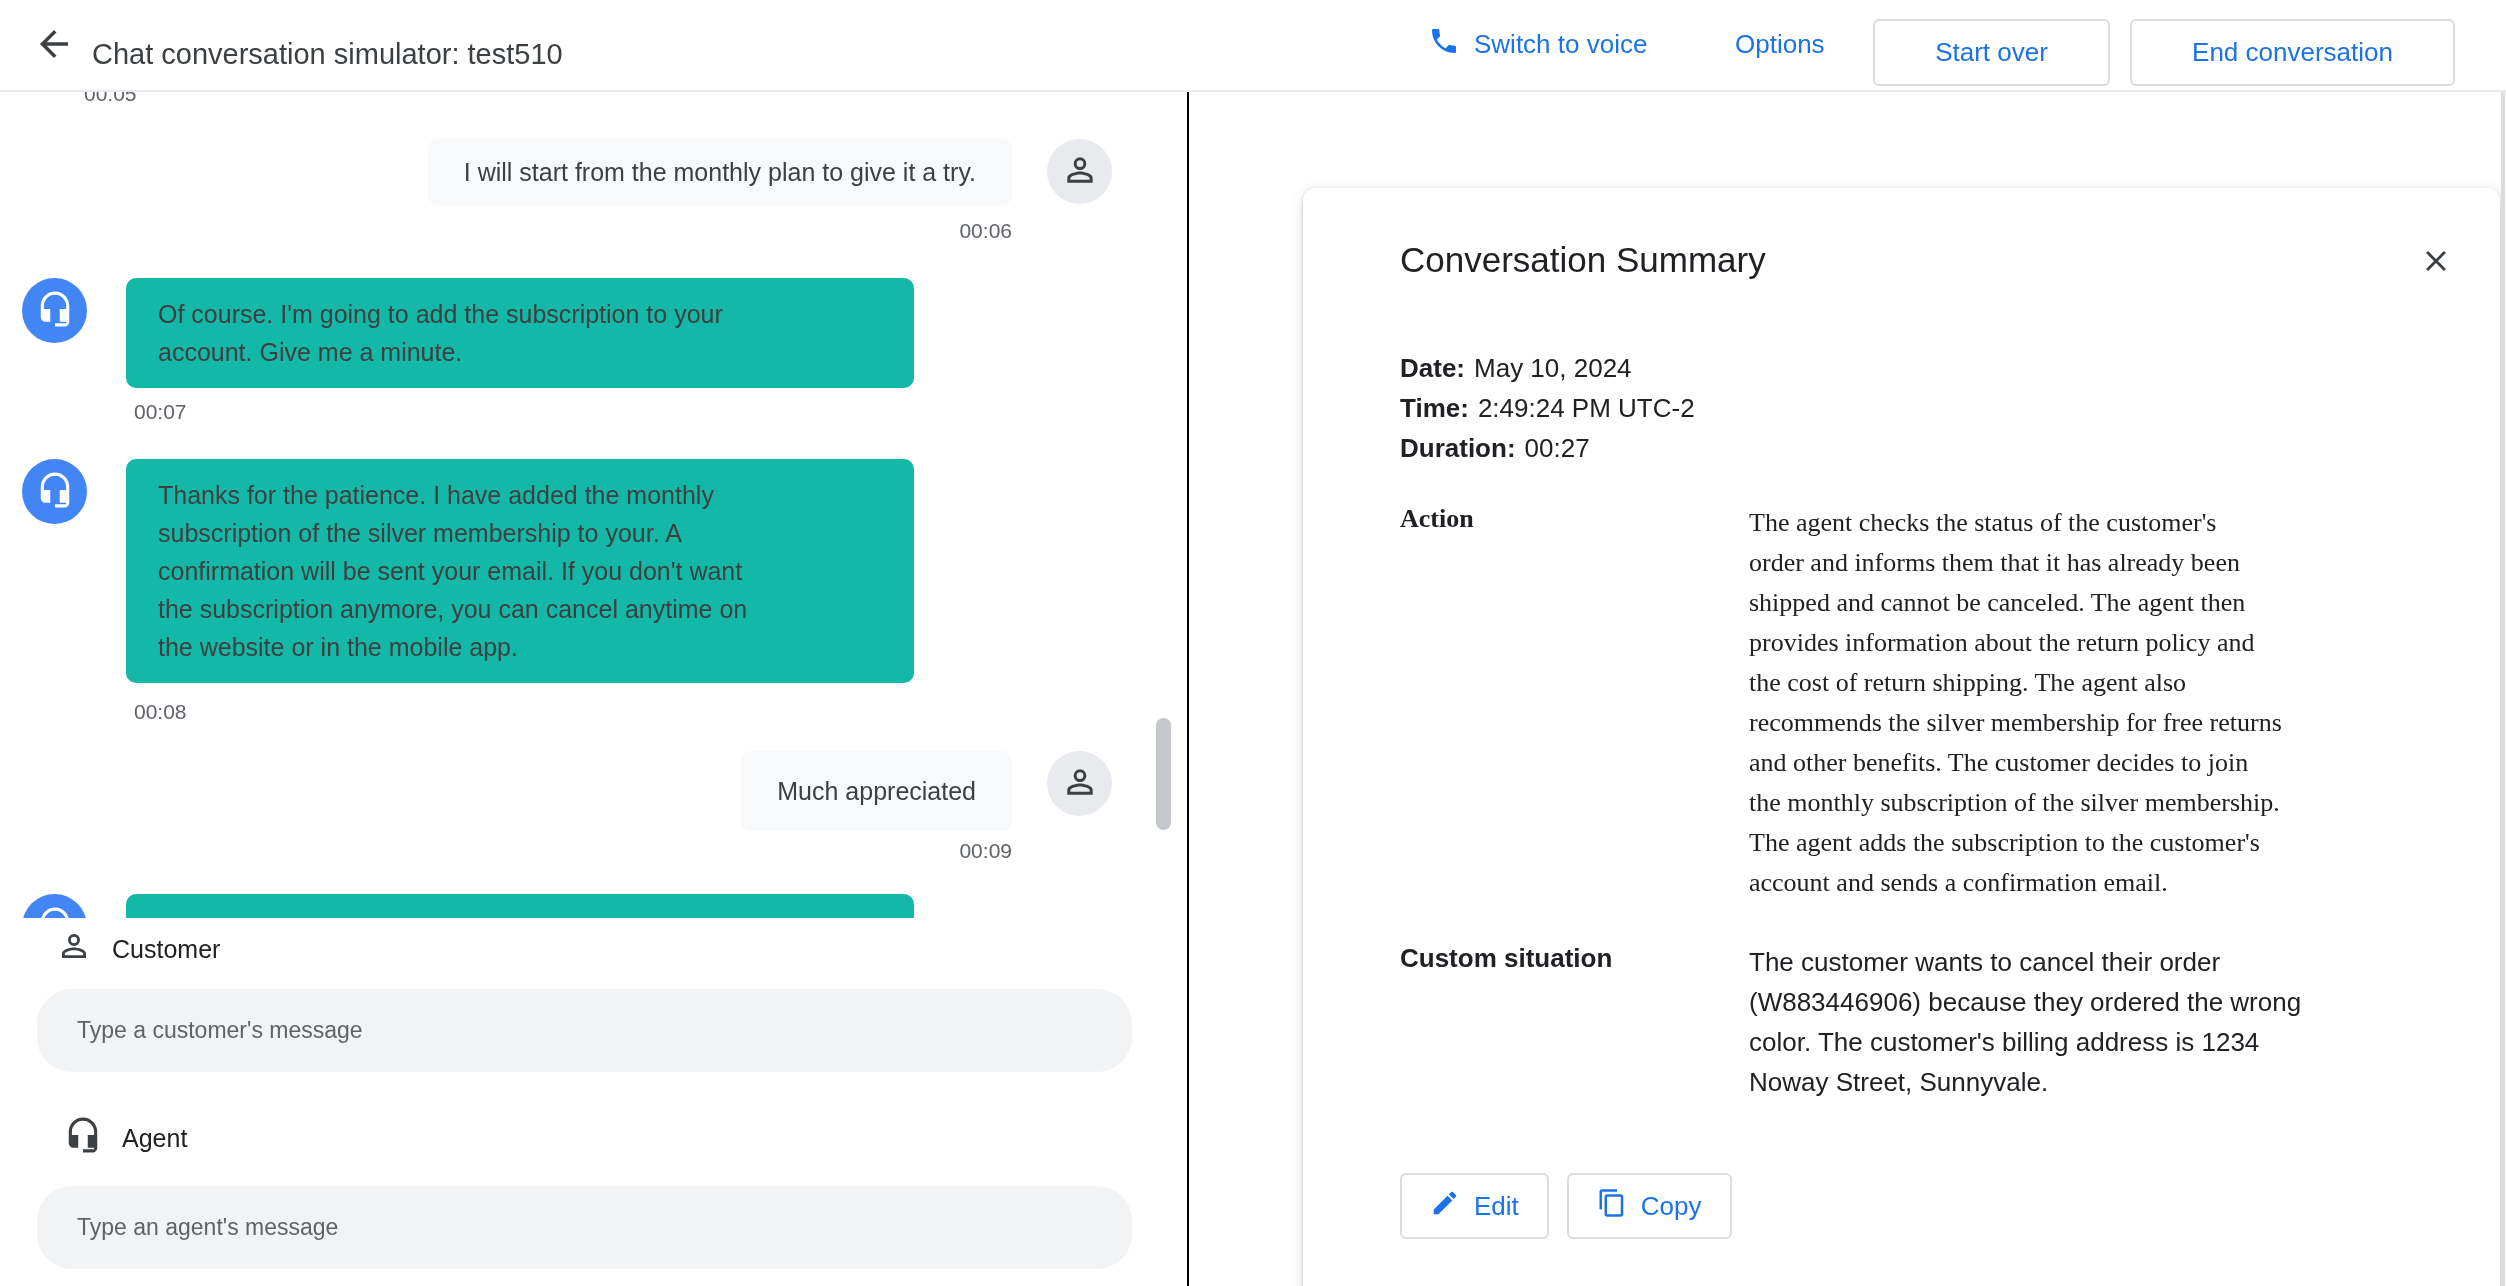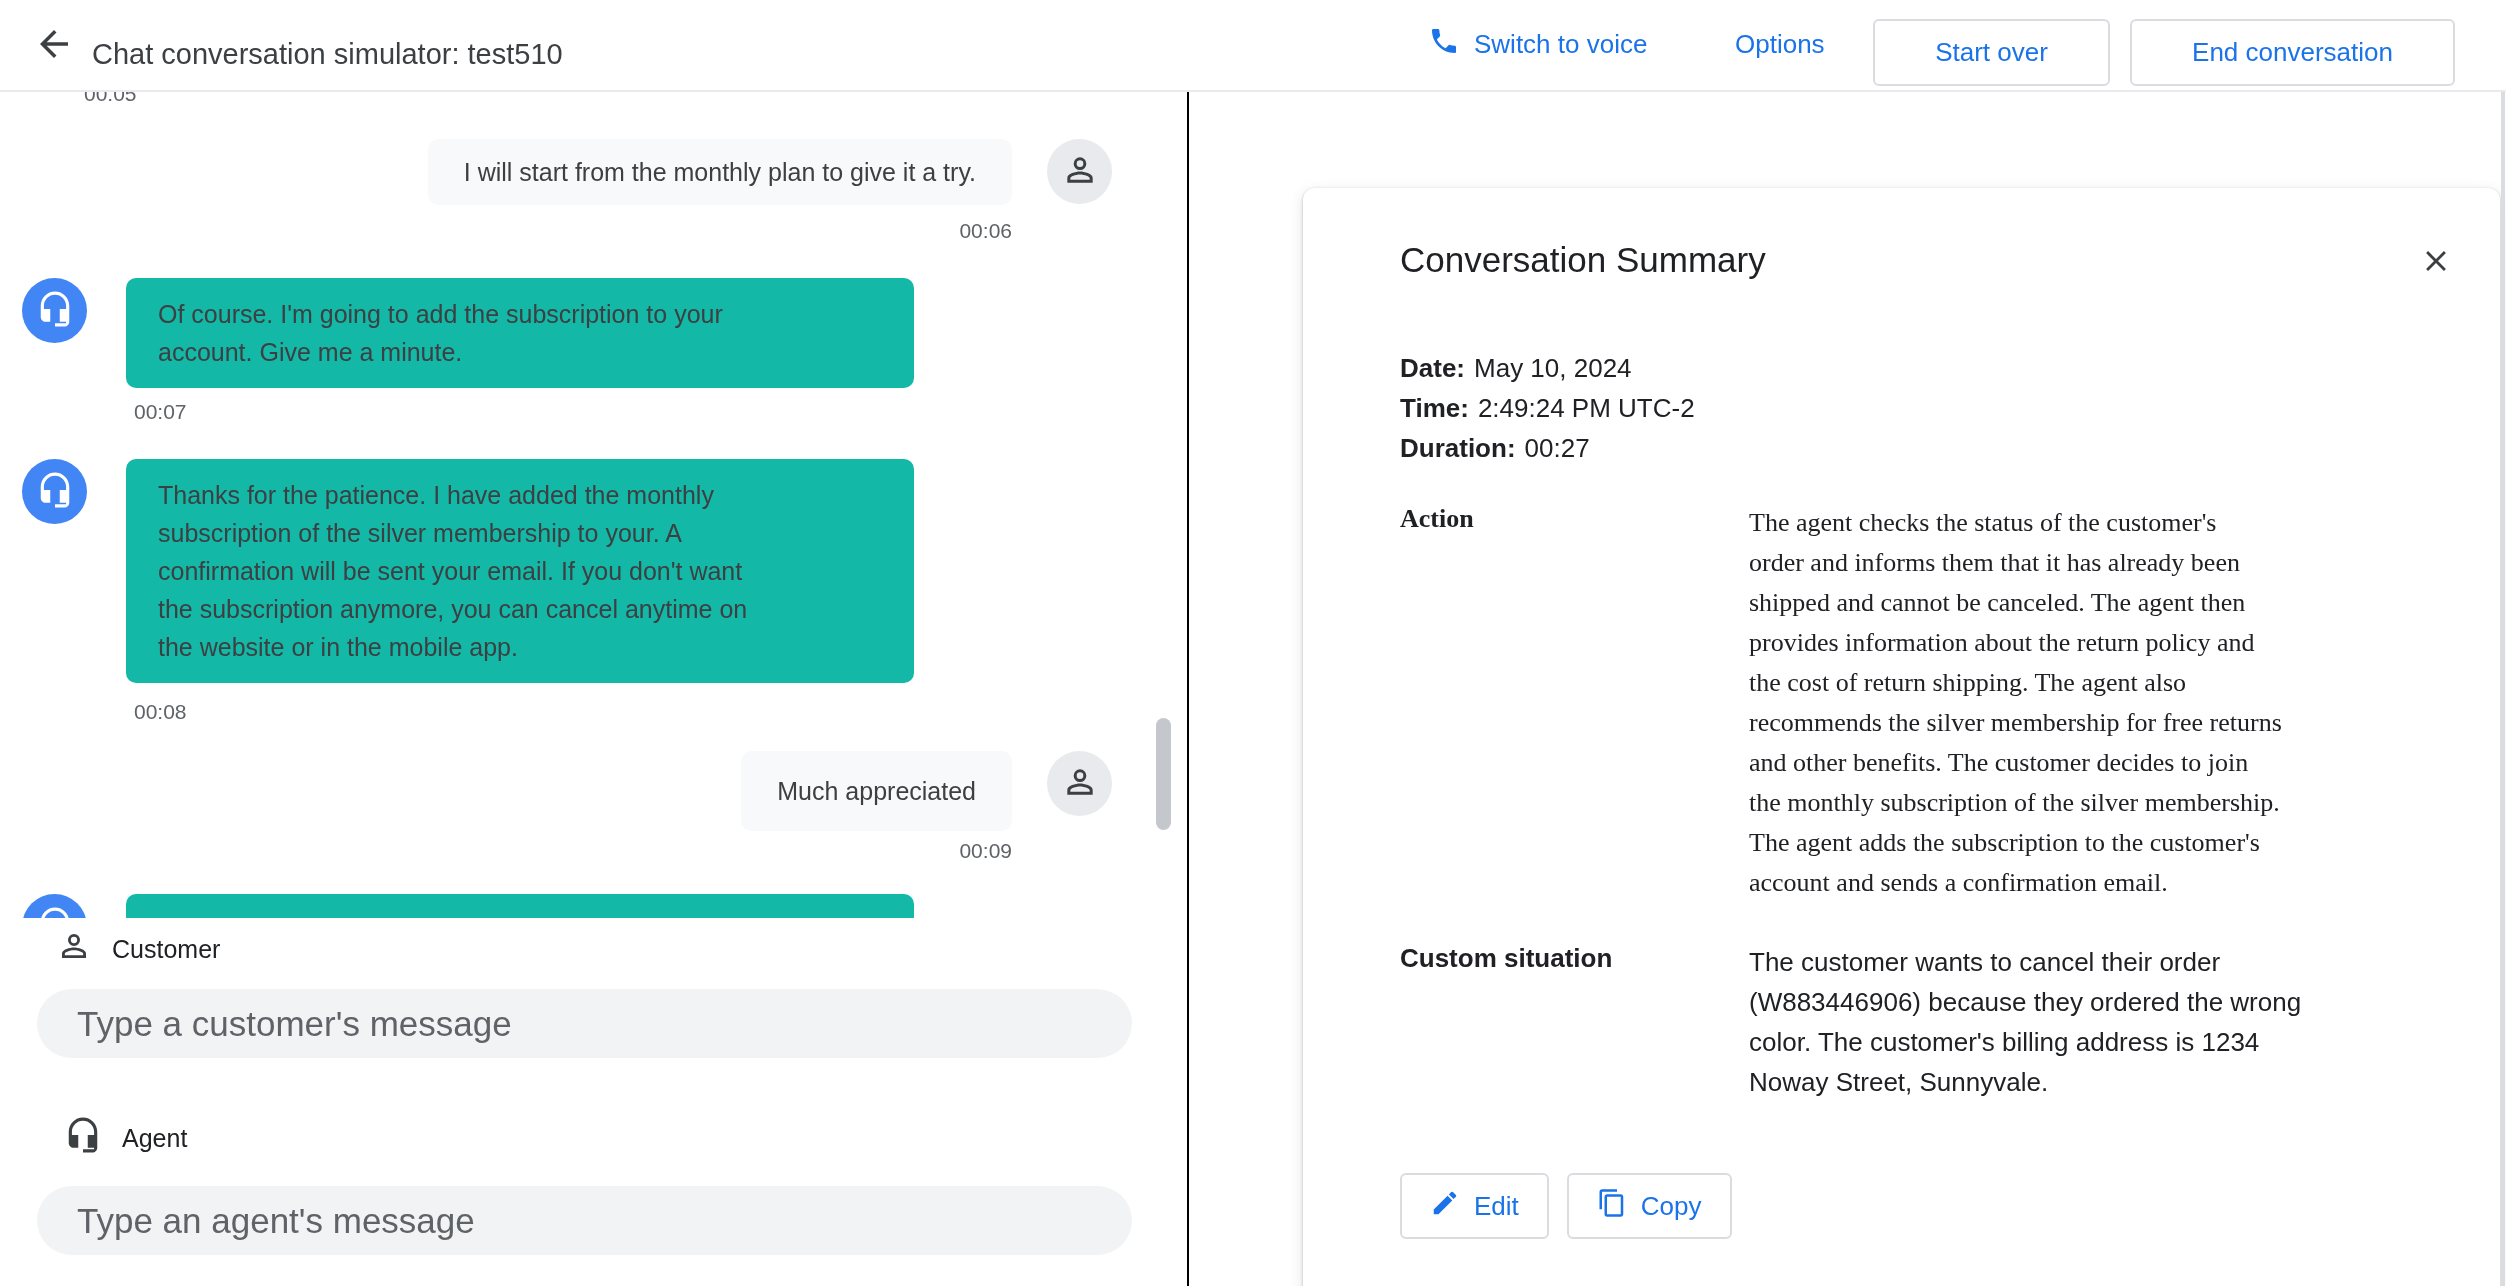--- a/index.html
+++ b/index.html
@@ -44,22 +44,22 @@
   .ts-08{top:608px;left:134px;} .ts-09{top:747px;right:175px;}
   .chat-scroll-thumb{position:absolute;right:16px;top:626px;width:15px;height:112px;border-radius:8px;
                      background:#c4c7cb;cursor:pointer;}
 
   
   .composer{position:absolute;left:0;right:0;top:826px;bottom:0;background:#fff;z-index:10;}
   .composer-label{position:absolute;display:flex;align-items:center;gap:20px;
                   color:#202124;font-size:25px;font-weight:500;}
   .lbl-customer{left:56px;top:10px;}
   .lbl-agent{left:64px;top:198px;}
-  .composer-input{position:absolute;left:37px;width:1095px;height:69px;border-radius:35px;background:#f1f3f4;
-                  border:none;outline:none;font-size:35px;color:#3c4043;padding:0 40px;box-sizing:border-box;
+  .composer-input{position:absolute;left:37px;width:1095px;height:83px;border-radius:35px;background:#f1f3f4;
+                  border:none;outline:none;font-size:23px;color:#3c4043;padding:0 40px;box-sizing:border-box;
                   font-family:inherit;}
   .composer-input::placeholder{color:#5f6368;opacity:1;}
   .inp-customer{top:71px;} .inp-agent{top:268px;}
 
   
   .summary-panel{position:absolute;left:1189px;top:92px;right:0;bottom:0;background:#fff;overflow:hidden;}
   .panel-scroll{position:absolute;right:1px;top:0;bottom:0;width:4px;background:#dadce0;}
   .card{position:absolute;left:114px;top:96px;width:1197px;height:1250px;background:#fff;border-radius:12px;
         box-shadow:0 1px 3px rgba(60,64,67,.30),0 4px 14px rgba(60,64,67,.15);}
   .card-title{position:absolute;left:97px;top:52px;font-size:35px;color:#202124;}

